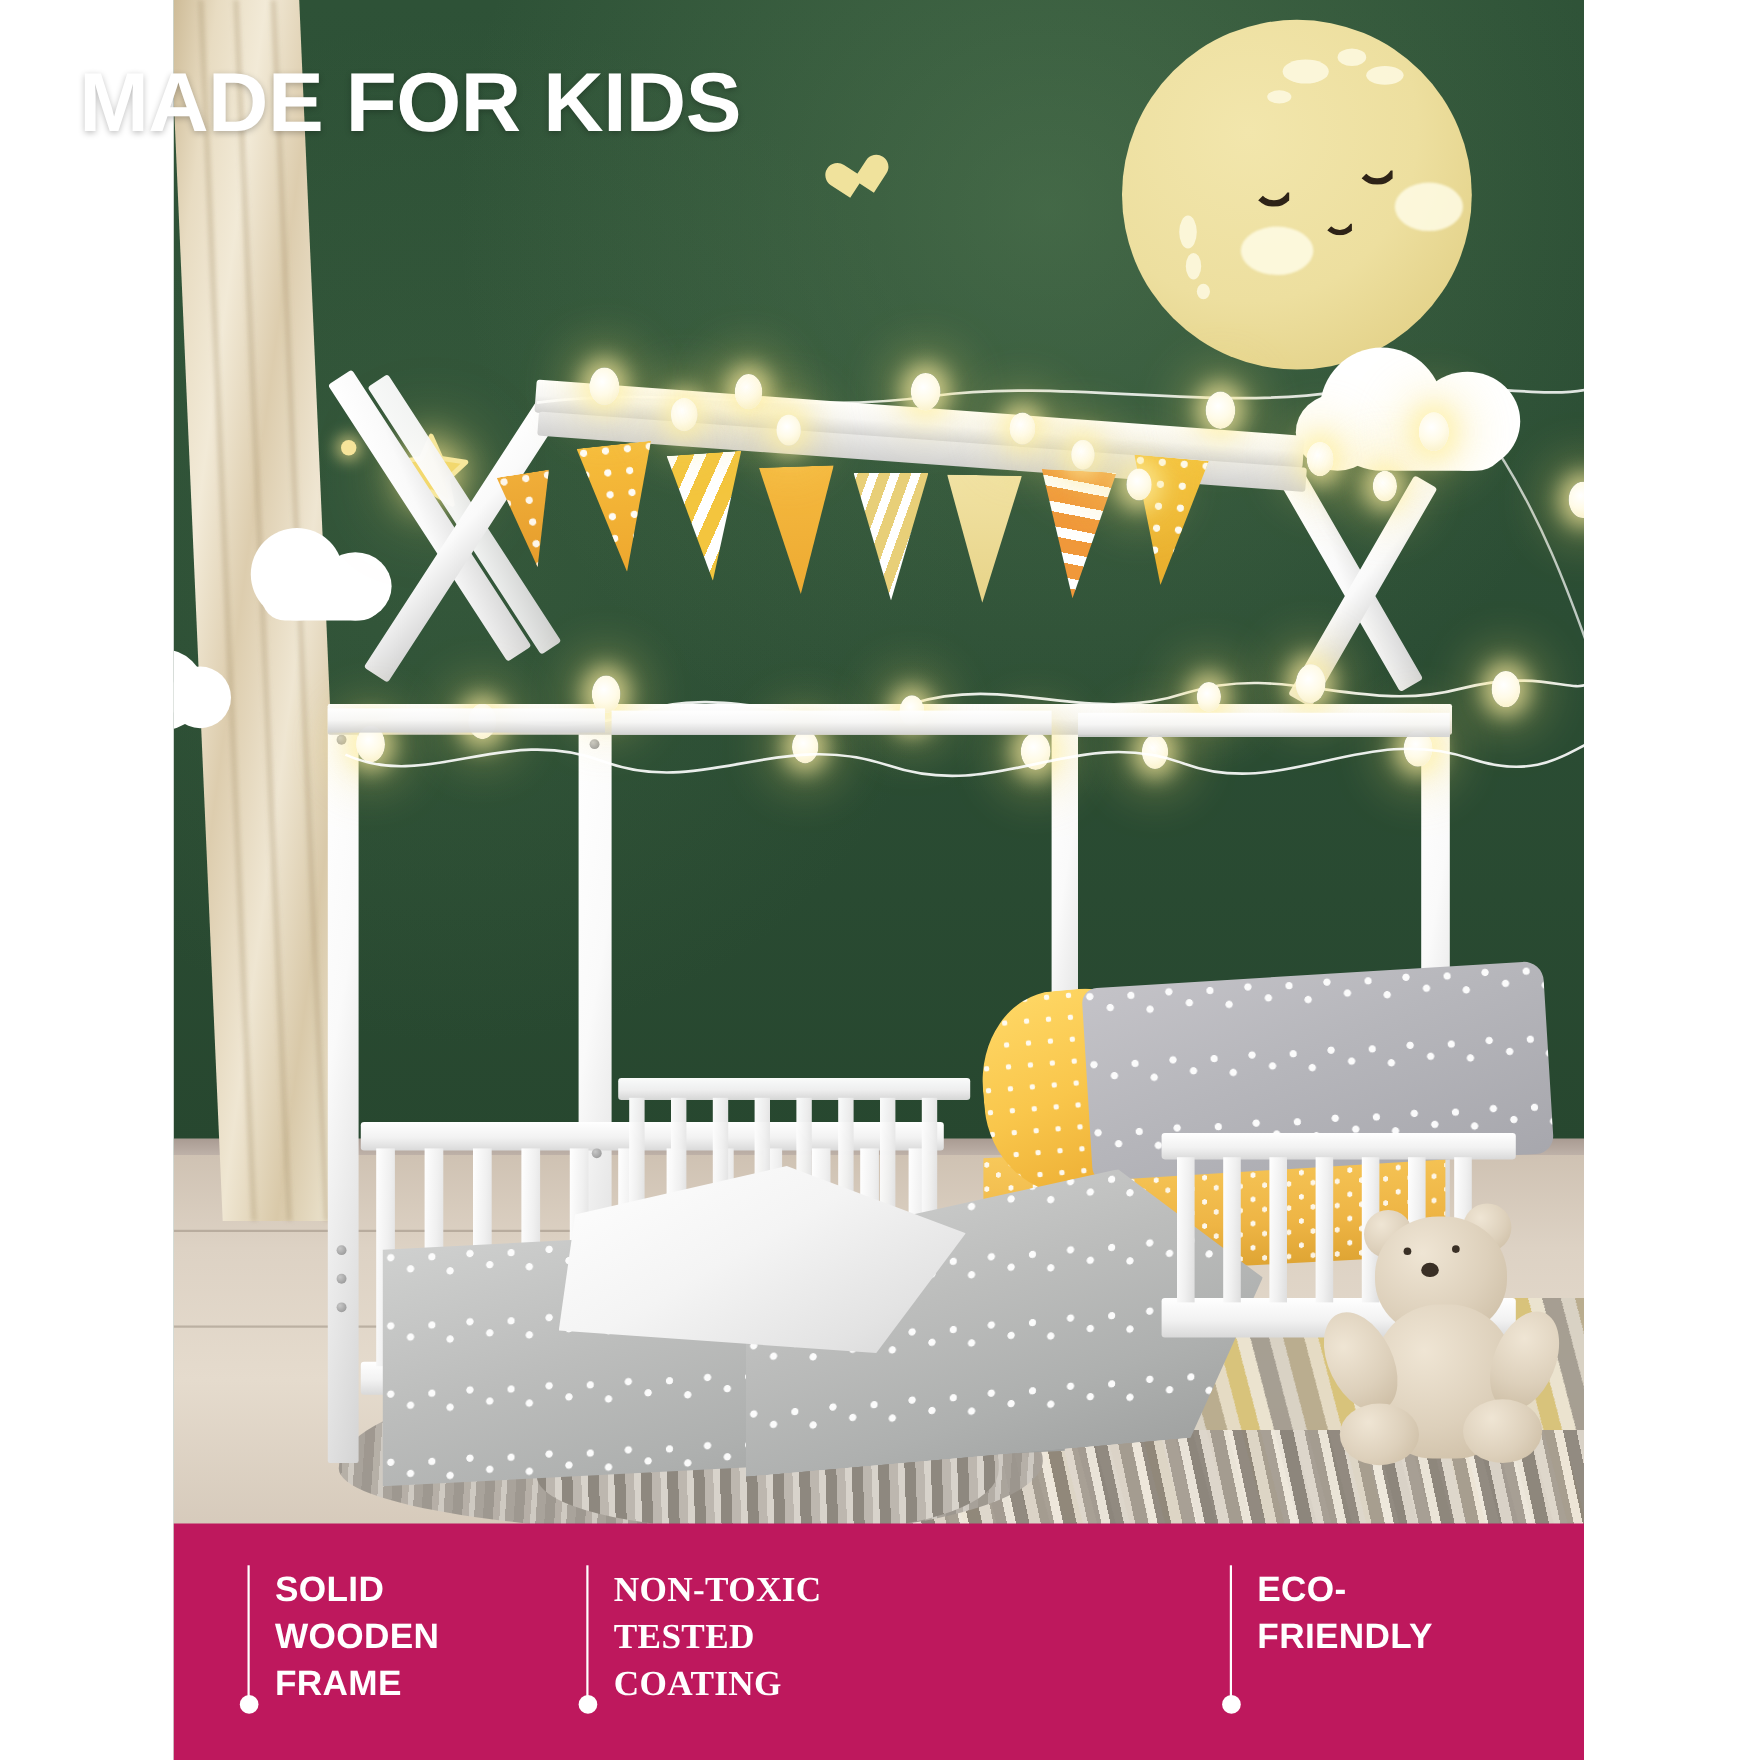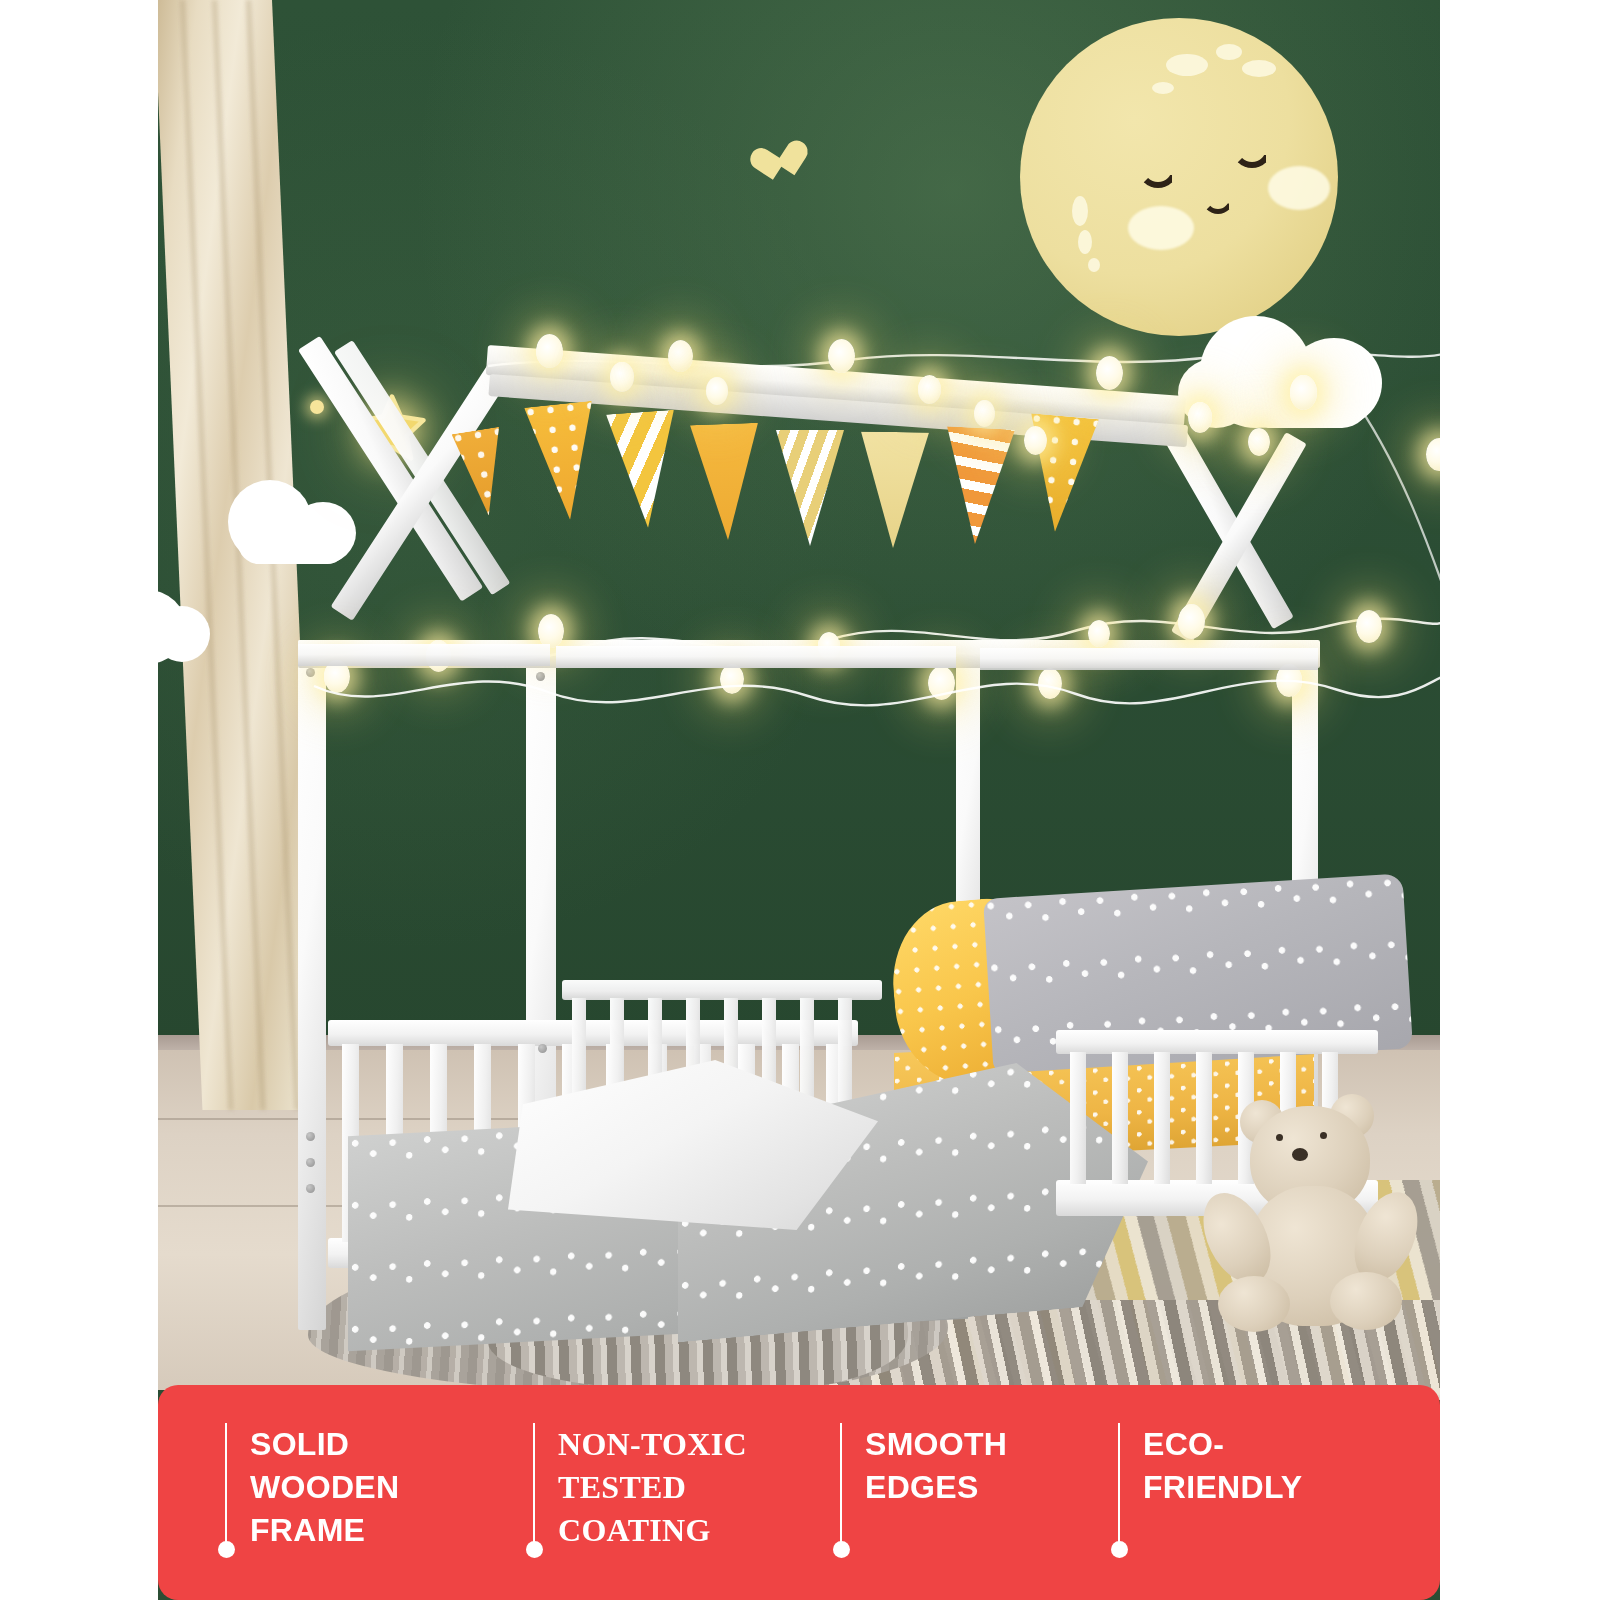--- a/index.html
+++ b/index.html
@@ -281,22 +281,21 @@
     left: 10px;
     transform: rotate(45deg);
     transform-origin: 100% 100%;
   }
 
   
   .featurebar {
     position: absolute;
     left: 158px; top: 1385px;
     width: 1282px; height: 215px;
-    background: #ef4444;
-    border-radius: 20px;
+    background: #be185d;
   }
   .feature {
     position: absolute;
     top: 38px;
     display: flex;
     align-items: flex-start;
     gap: 16px;
   }
   .pin {
     position: relative;
@@ -530,20 +529,21 @@
     <svg style="position:absolute;left:150px;top:600px;width:1140px;height:160px;pointer-events:none;">
       <path d="M6,86 C80,120 150,58 240,92 C330,126 400,62 500,96 C600,130 670,58 768,94 C860,128 930,56 1030,90 C1090,110 1120,82 1136,76" stroke="rgba(255,255,255,.9)" stroke-width="2.4" fill="none"></path>
     </svg>
 
     <div class="wood-flat" style="left:140px;top:644px;width:252px;height:22px;opacity:.92;"></div>
     <div class="wood-flat" style="left:398px;top:646px;width:400px;height:22px;opacity:.92;"></div>
     <div class="wood-flat" style="left:822px;top:648px;width:338px;height:22px;opacity:.92;"></div>
     <div class="screw" style="left:380px;top:1044px;"></div>
   </div>
 
+  <div class="headline">MADE FOR KIDS</div>
   <div class="heart"></div>
 
   <div class="featurebar">
 
     <div class="feature" style="left:60px;">
       <span class="pin">
         <span class="pin-line"></span>
           <span class="pin-dot"></span>
       </span>
       <span class="feature-label">SOLID
@@ -554,28 +554,20 @@
     <div class="feature" style="left:368px;font-family:Liberation Serif, serif;">
       <span class="pin">
         <span class="pin-line"></span>
           <span class="pin-dot"></span>
       </span>
       <span class="feature-label">NON-TOXIC
 TESTED
 COATING</span>
     </div>
 
-    <div class="feature" style="left:675px;">
-      <span class="pin">
-        <span class="pin-line"></span>
-          <span class="pin-dot"></span>
-      </span>
-      <span class="feature-label">SMOOTH
-EDGES</span>
-    </div>
 
     <div class="feature" style="left:953px;">
       <span class="pin">
         <span class="pin-line"></span>
           <span class="pin-dot"></span>
       </span>
       <span class="feature-label">ECO-
 FRIENDLY</span>
     </div>
 

